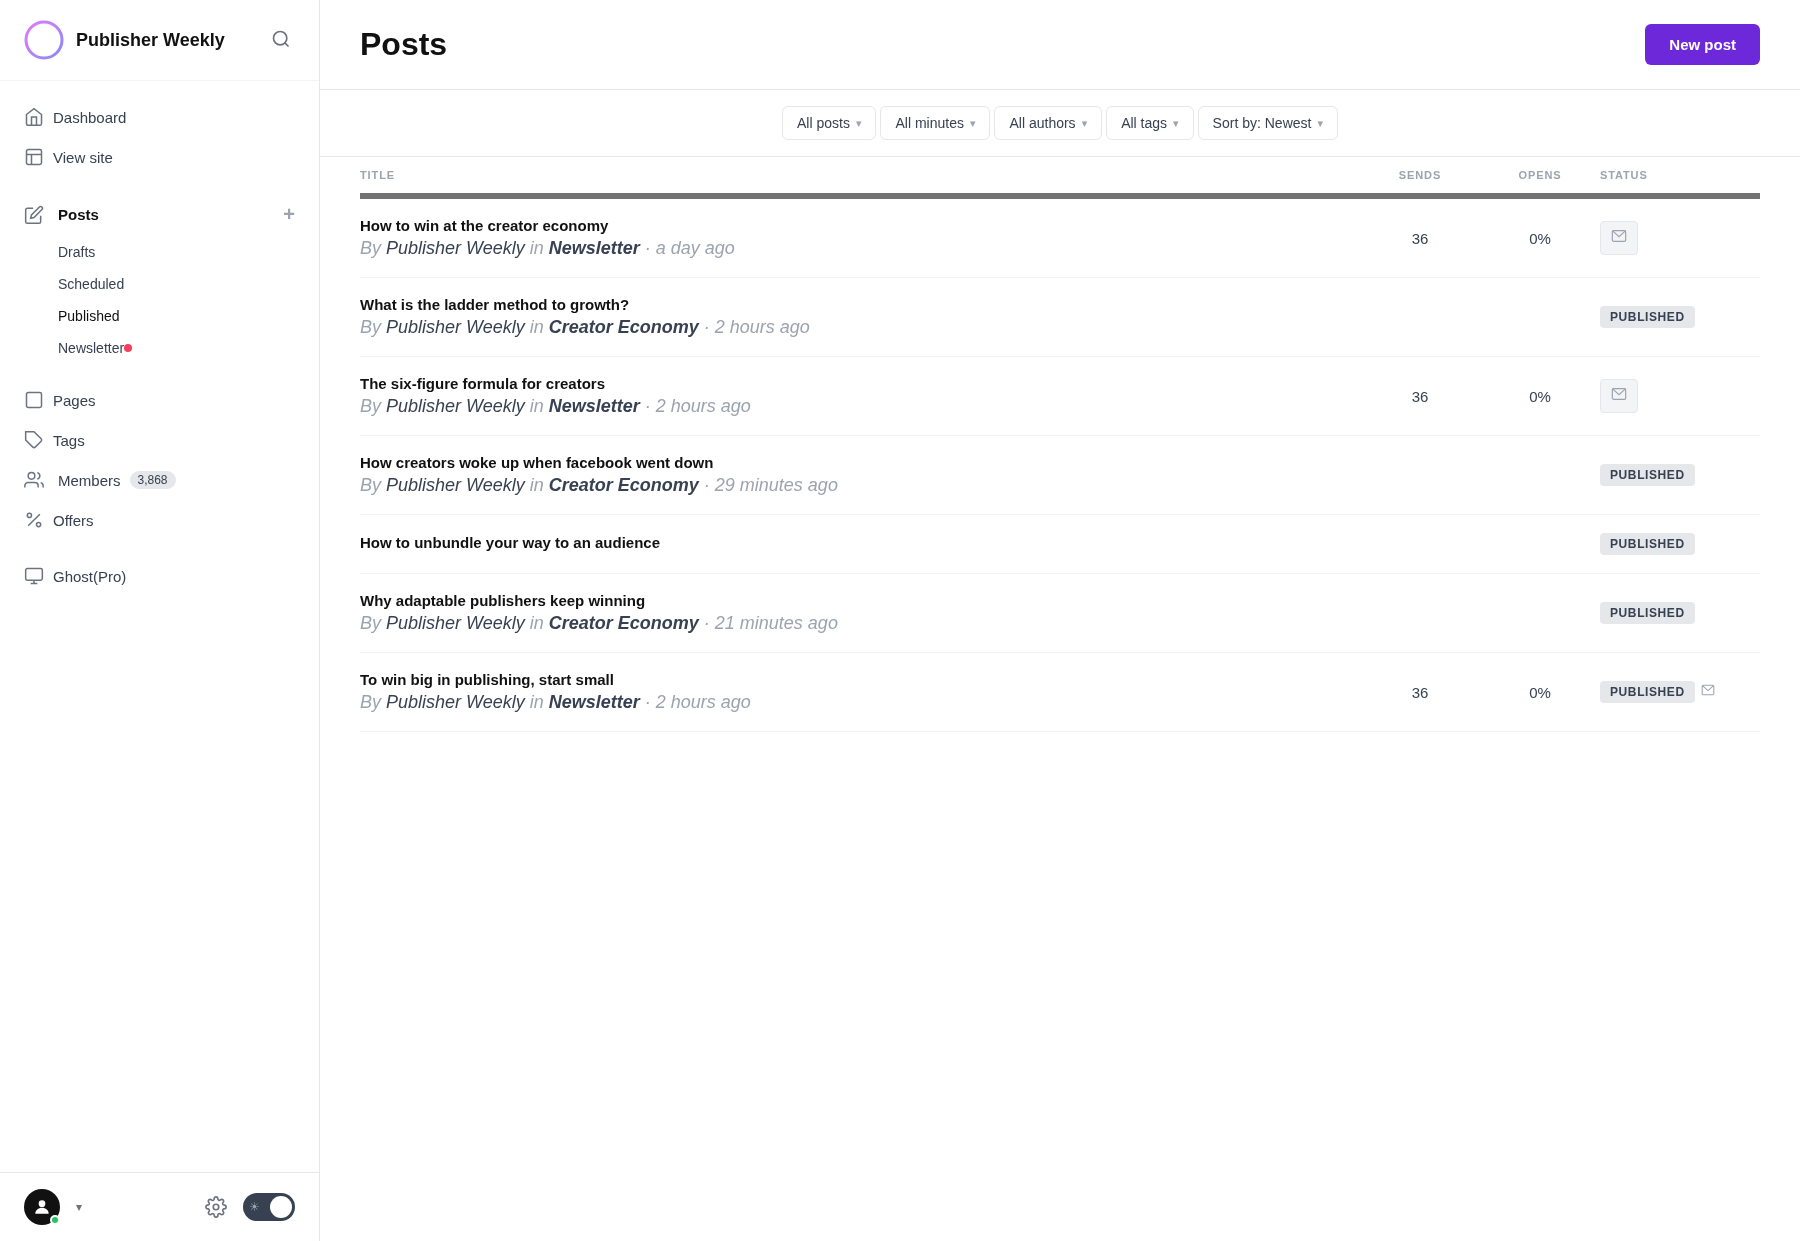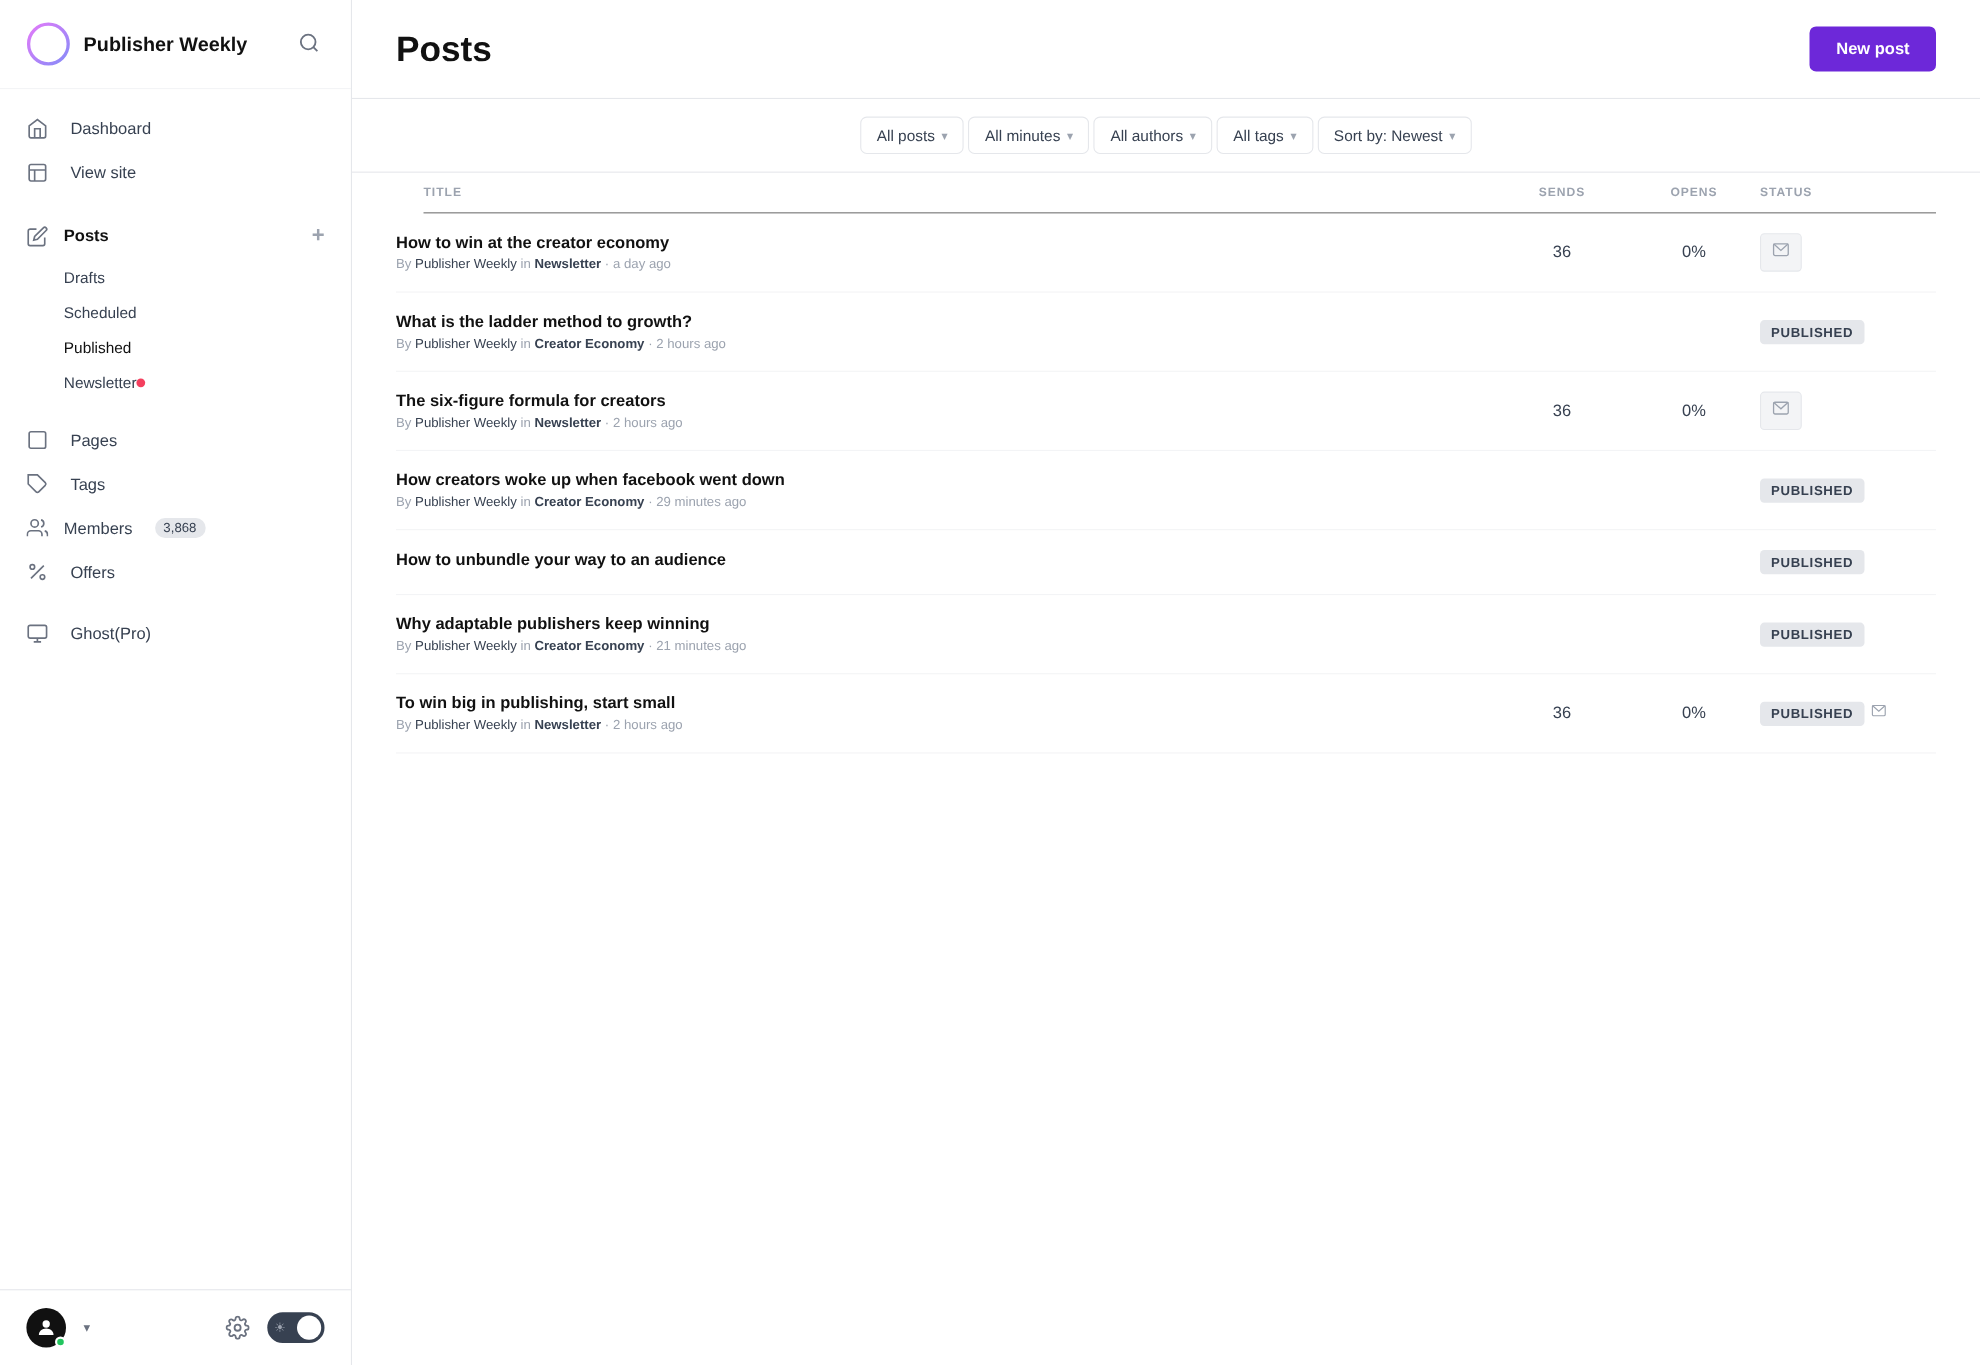--- a/index.html
+++ b/index.html
@@ -44,21 +44,21 @@
       padding: 4px;
     }
     .sidebar-nav {
       padding: 16px 0;
       flex: 1;
       overflow-y: auto;
     }
     .nav-item {
       display: flex;
       align-items: center;
-      gap: 20px;
+      gap: 9px;
       padding: 10px 24px;
       cursor: pointer;
       color: #374151;
       font-size: 15px;
       border-radius: 0;
       text-decoration: none;
     }
     .nav-item .nav-icon { width: 20px; height: 20px; color: #6b7280; flex-shrink: 0; }
     .nav-divider { height: 16px; }
     .nav-section-label {
@@ -210,44 +210,44 @@
     
     .posts-table {
       flex: 1;
       overflow-y: auto;
       padding: 0 40px;
     }
     .table-header {
       display: grid;
       grid-template-columns: 1fr 120px 120px 160px;
       padding: 12px 0;
-      border-bottom: 1px solid #737373;
+      border-bottom: 6px solid #737373;
       color: #9ca3af;
       font-size: 11px;
       font-weight: 600;
       letter-spacing: 0.08em;
       text-transform: uppercase;
-      margin-left: 25px;
     }
     .table-row {
       display: grid;
       grid-template-columns: 1fr 120px 120px 160px;
       padding: 18px 0;
       border-bottom: 1px solid #f3f4f6;
       align-items: center;
     }
     .post-title {
       font-size: 15px;
       font-weight: 600;
       color: #111;
       margin-bottom: 4px;
     }
     .post-meta {
-      font-size: 12px;
+      font-size: 18px;
       color: #9ca3af;
+      font-style: italic;
     }
     .post-meta .author-link {
       color: #374151;
       font-weight: 500;
     }
     .post-meta .tag-link {
       color: #374151;
       font-weight: 600;
     }
     .cell-center {

